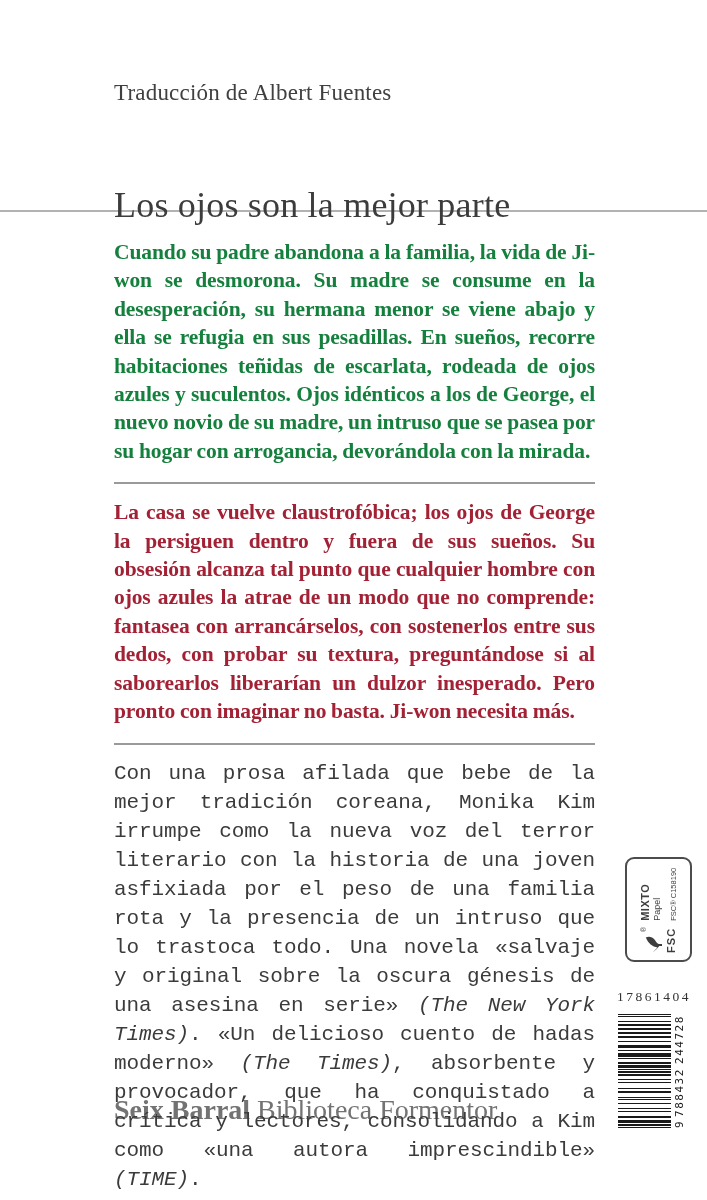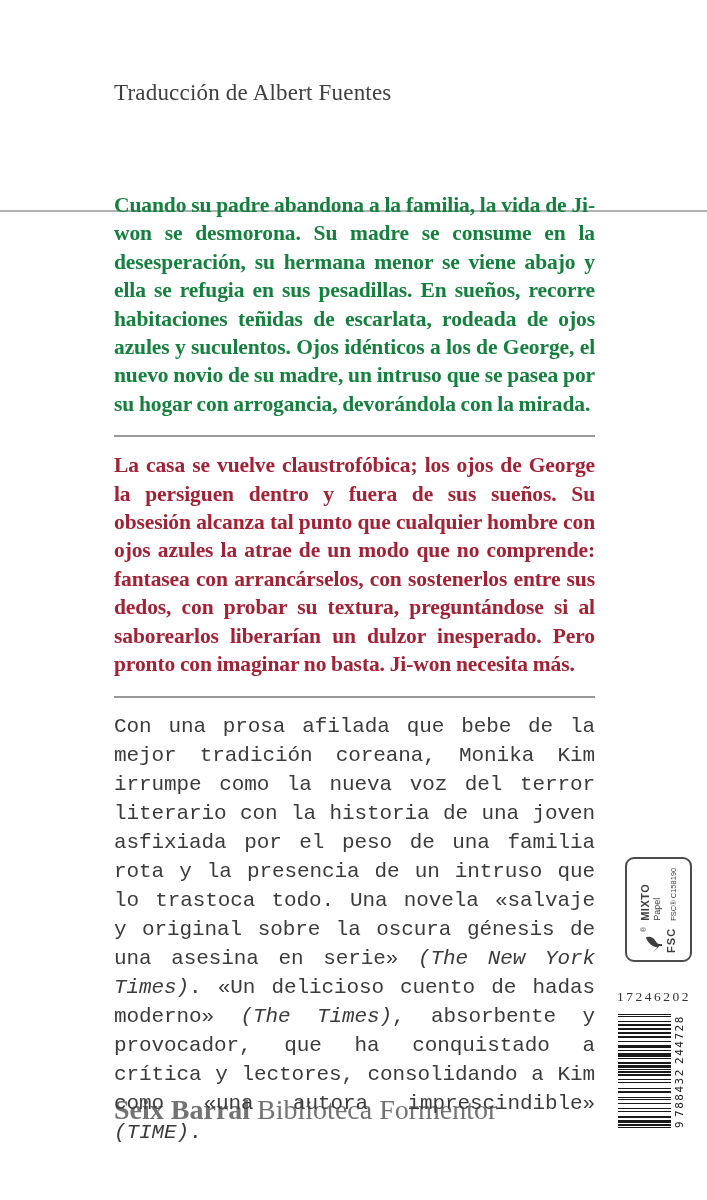--- a/index.html
+++ b/index.html
@@ -91,20 +91,21 @@
   }
 </style>
 </head>
 <body>
 
 <div class="abs translator">Traducción de Albert Fuentes</div>
 
 <div class="abs title-rule"></div>
 
 <div class="abs main-col">
+  <h2 class="book-title">Los ojos son la mejor parte</h2>
 
   <p class="para para-bold">Cuando su padre abandona a la familia, la vida de Ji-won se desmorona. Su madre se consume en la desesperación, su hermana menor se viene abajo y ella se refugia en sus pesadillas. En sueños, recorre habitaciones teñidas de escarlata, rodeada de ojos azules y suculentos. Ojos idénticos a los de George, el nuevo novio de su madre, un intruso que se pasea por su hogar con arrogancia, devorándola con la mirada.</p>
 
   <div class="sep"></div>
 
   <p class="para para-red">La casa se vuelve claustrofóbica; los ojos de George la persiguen dentro y fuera de sus sueños. Su obsesión alcanza tal punto que cualquier hombre con ojos azules la atrae de un modo que no comprende: fantasea con arrancárselos, con sostenerlos entre sus dedos, con probar su textura, preguntándose si al saborearlos liberarían un dulzor inesperado. Pero pronto con imaginar no basta. Ji-won necesita más.</p>
 
   <div class="sep"></div>
 
   <p class="para para-review"><span>Con una prosa afilada que bebe de la mejor tradición coreana, Monika Kim irrumpe como la nueva voz del terror literario con la historia de una joven asfixiada por el peso de una familia rota y la presencia de un intruso que lo trastoca todo. Una novela «salvaje y original sobre la oscura génesis de una asesina en serie» </span><i>(The New York Times)</i><span>. «Un delicioso cuento de hadas moderno» </span><i>(The Times)</i><span>, absorbente y provocador, que ha conquistado a crítica y lectores, consolidando a Kim como «una autora imprescindible» </span><i>(TIME)</i><span>.</span></p>
@@ -130,21 +131,21 @@
       <span class="fsc-acronym">FSC</span>
     </div>
     <div class="fsc-text">
       <span class="fsc-type">MIXTO</span>
       <span class="fsc-material">Papel</span>
       <span class="fsc-cert">FSC® C158190</span>
     </div>
   </div>
 </div>
 
-<div class="abs print-code">17246202</div>
+<div class="abs print-code">17861404</div>
 
 <div class="rot-wrap barcode-wrap">
   <div class="rot-inner barcode-inner">
     <div class="bars">
         <div class="bar-d" style="width: 1.05263%;"></div>
         <div class="bar-l" style="width: 1.05263%;"></div>
         <div class="bar-d" style="width: 1.05263%;"></div>
         <div class="bar-l" style="width: 1.05263%;"></div>
         <div class="bar-d" style="width: 3.15789%;"></div>
         <div class="bar-l" style="width: 1.05263%;"></div>

